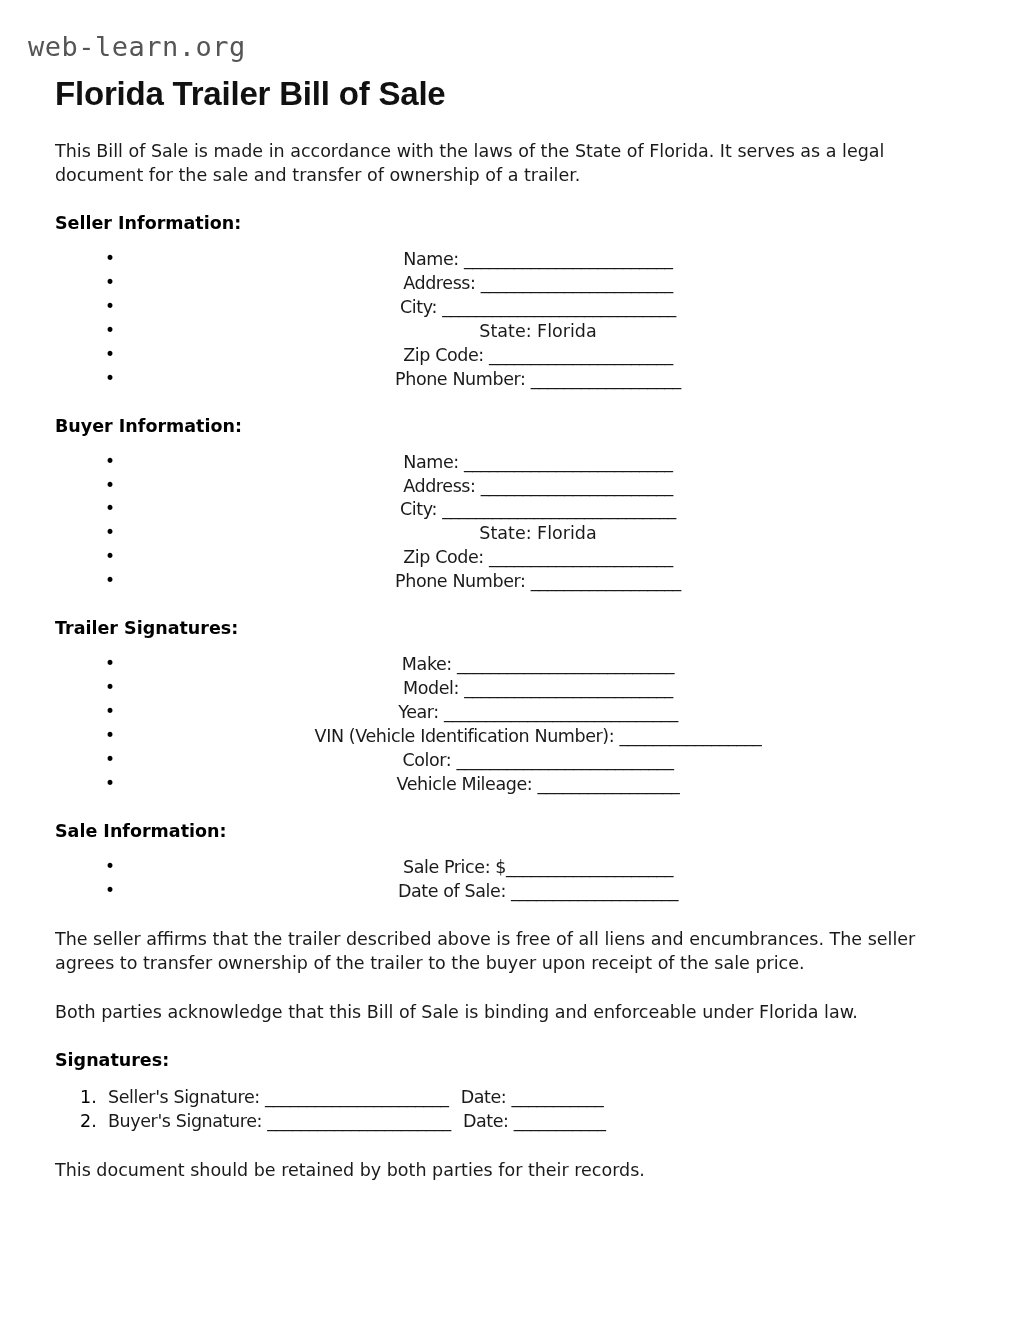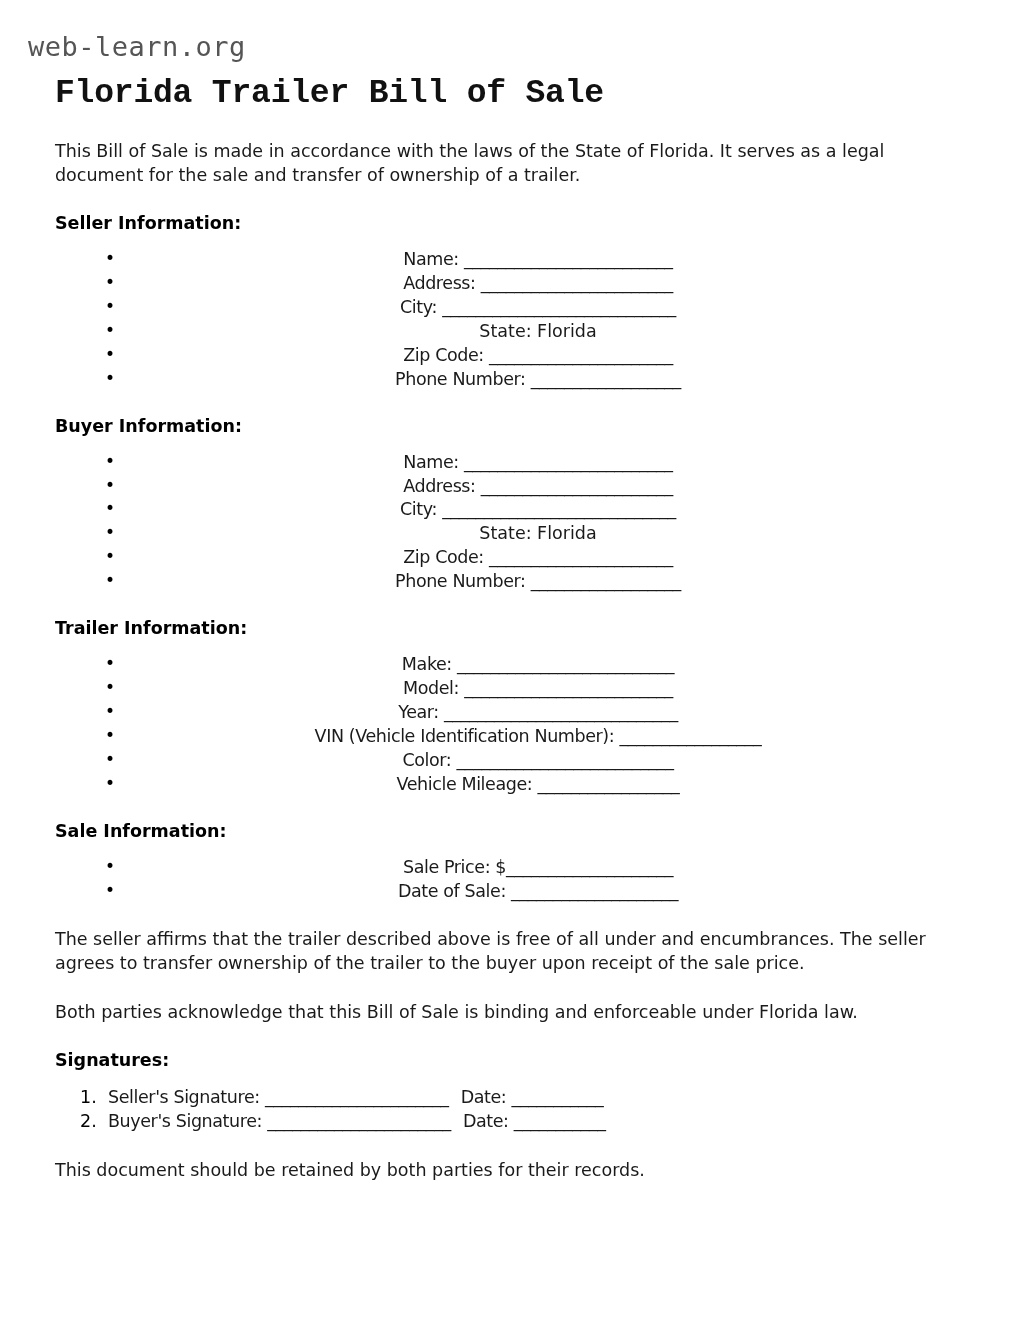--- a/index.html
+++ b/index.html
@@ -34,21 +34,21 @@
     line-height: 1;
     white-space: nowrap;
   }
   .content {
     position: absolute;
     left: 55px;
     top: 76px;
     width: 900px;
   }
   h1.doc-title {
-    font-family: Liberation Mono, monospace;
+    font-family: Liberation Sans, sans-serif;
     font-size: 33px;
     font-weight: bold;
     line-height: 1.12;
     margin: 0 0 26px 0;
     letter-spacing: -0.2px;
     color: #111111;
   }
   p.para {
     font-size: 17.5px;
     line-height: 1.38;
@@ -141,37 +141,37 @@
     <h2 class="section-heading">Buyer Information:</h2>
     <ul class="field-list">
       <li><span class="blank">Name: _________________________</span></li>
       <li><span class="blank">Address: _______________________</span></li>
       <li><span class="blank">City: ____________________________</span></li>
       <li><span>State: Florida</span></li>
       <li><span class="blank">Zip Code: ______________________</span></li>
       <li><span class="blank">Phone Number: __________________</span></li>
     </ul>
 
-    <h2 class="section-heading">Trailer Information:</h2>
+    <h2 class="section-heading">Trailer Signatures:</h2>
     <ul class="field-list">
       <li><span class="blank">Make: __________________________</span></li>
       <li><span class="blank">Model: _________________________</span></li>
       <li><span class="blank">Year: ____________________________</span></li>
       <li><span class="blank">VIN (Vehicle Identification Number): _________________</span></li>
       <li><span class="blank">Color: __________________________</span></li>
       <li><span class="blank">Vehicle Mileage: _________________</span></li>
     </ul>
 
     <h2 class="section-heading">Sale Information:</h2>
     <ul class="field-list">
       <li><span class="blank">Sale Price: $____________________</span></li>
       <li><span class="blank">Date of Sale: ____________________</span></li>
     </ul>
 
-    <p class="para">The seller affirms that the trailer described above is free of all under and encumbrances. The seller agrees to transfer ownership of the trailer to the buyer upon receipt of the sale price.</p>
+    <p class="para">The seller affirms that the trailer described above is free of all liens and encumbrances. The seller agrees to transfer ownership of the trailer to the buyer upon receipt of the sale price.</p>
 
     <p class="para">Both parties acknowledge that this Bill of Sale is binding and enforceable under Florida law.</p>
 
     <h2 class="section-heading">Signatures:</h2>
     <ol class="signature-list">
       <li><span class="blank">Seller's Signature: ______________________</span><span class="blank sig-date">Date: ___________</span></li>
       <li><span class="blank">Buyer's Signature: ______________________</span><span class="blank sig-date">Date: ___________</span></li>
     </ol>
 
     <p class="para">This document should be retained by both parties for their records.</p>

